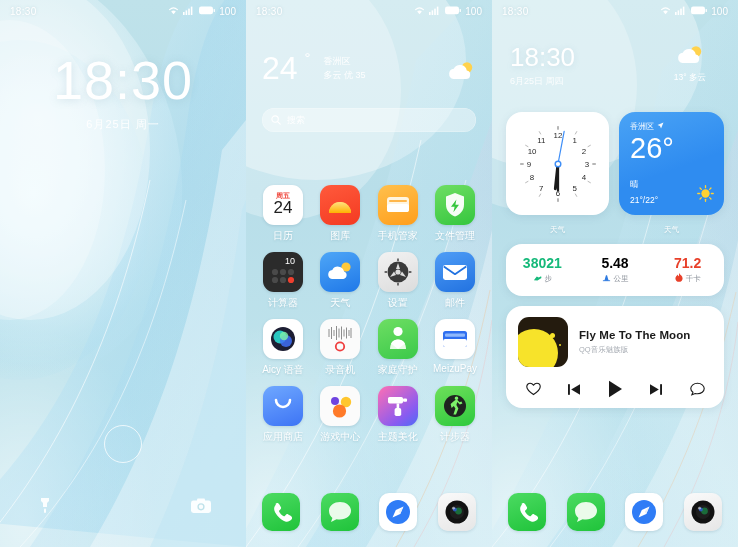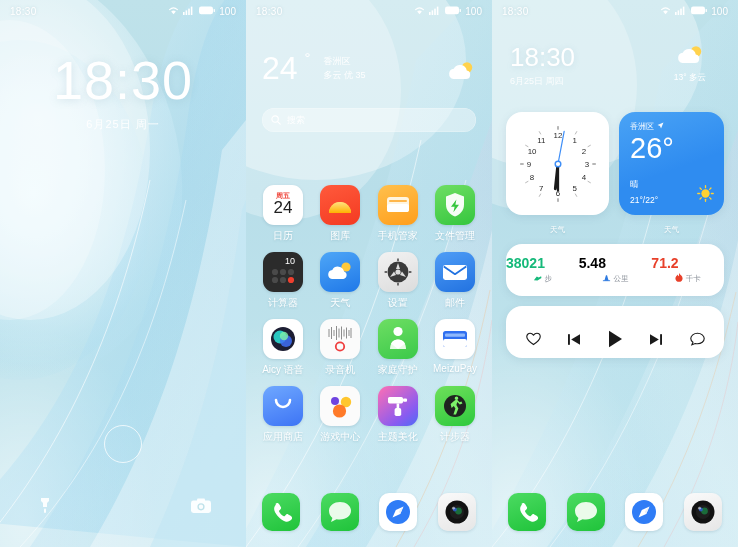--- a/index.html
+++ b/index.html
@@ -95,21 +95,21 @@
   .wx-card .cond { position:absolute; left:11px; bottom:24px; font-size:8.5px; }
   .wx-card .hilo { position:absolute; left:11px; bottom:10px; font-size:8.5px; }
   .wx-card .sun { position:absolute; right:10px; bottom:9px; }
   .wlabels { display:flex; gap:10px; margin-top:3px; }
   .wlabels .a { width:103px; text-align:center; }
   .wlabels .b { flex:1; text-align:center; }
   .wlabels span { font-size:7.5px; color:#fff; text-shadow:0 1px 2px rgba(90,140,160,.35); }
 
   .fitness { margin-top:8px; background:#fff; border-radius:16px; height:52px;
       display:flex; align-items:center; box-shadow:0 2px 8px rgba(70,110,130,.13); }
-  .fit { flex:1; text-align:left; }
+  .fit { flex:1; text-align:center; }
   .fit .num { font-size:14px; font-weight:700; line-height:1.1; }
   .fit .sub { font-size:7.5px; color:#8a9099; display:flex; align-items:center; justify-content:center; gap:3px; margin-top:2px; }
 
   .music { margin-top:10px; background:#fff; border-radius:16px; padding:11px 12px 9px;
       box-shadow:0 2px 8px rgba(70,110,130,.13); }
   .music-top { display:flex; align-items:center; gap:11px; }
   .album { width:50px; height:50px; border-radius:11px; background:#241b0e; position:relative; overflow:hidden; flex:none; }
   .album .moon { position:absolute; left:-8px; bottom:-10px; width:48px; height:48px;
       border-radius:50%; background:#f7e32a; }
   .album .dot1 { position:absolute; right:13px; top:16px; width:5px; height:5px; border-radius:50%; background:#f7e32a; }
@@ -682,20 +682,32 @@
               <svg width="8" height="9" viewBox="0 0 8 9">
                   <path d="M4 0 C5.4 2.2 7.6 3 7.6 5.4 C7.6 7.4 6 8.8 4 8.8 C2 8.8 .4 7.4 .4 5.4 C.4 3.6 2 3.2 2.4 1.6 C3 2.6 3.4 3 4 3.2 z" fill="#e8402a"></path>
                 </svg>
             </span>
             <span>千卡</span>
           </div>
         </div>
       </div>
 
       <div class="music">
+        <div class="music-top">
+          <div class="album">
+            <div class="moon"></div>
+              <div class="dot1"></div>
+              <div class="dot2"></div>
+              <div class="dot3"></div>
+          </div>
+          <div>
+            <div class="m-title">Fly Me To The Moon</div>
+            <div class="m-sub">QQ音乐魅族版</div>
+          </div>
+        </div>
         <div class="m-ctrls">
           <span class="cb">
             <svg width="15" height="14" viewBox="0 0 16 15">
                 <path d="M8 13.4 C3 10 .8 7.6 .8 5 C.8 2.9 2.4 1.4 4.4 1.4 C5.8 1.4 7.1 2.2 8 3.4 C8.9 2.2 10.2 1.4 11.6 1.4 C13.6 1.4 15.2 2.9 15.2 5 C15.2 7.6 13 10 8 13.4 z" stroke="#1a1a1a" stroke-width="1.2" fill="none"></path>
               </svg>
           </span>
           <span class="cb">
             <svg width="14" height="13" viewBox="0 0 14 13">
                 <rect x="1" y="1.2" width="1.9" height="10.6" fill="#1a1a1a"></rect>
                 <path d="M13 1.2 L13 11.8 L4.2 6.5 z" fill="#1a1a1a"></path>

